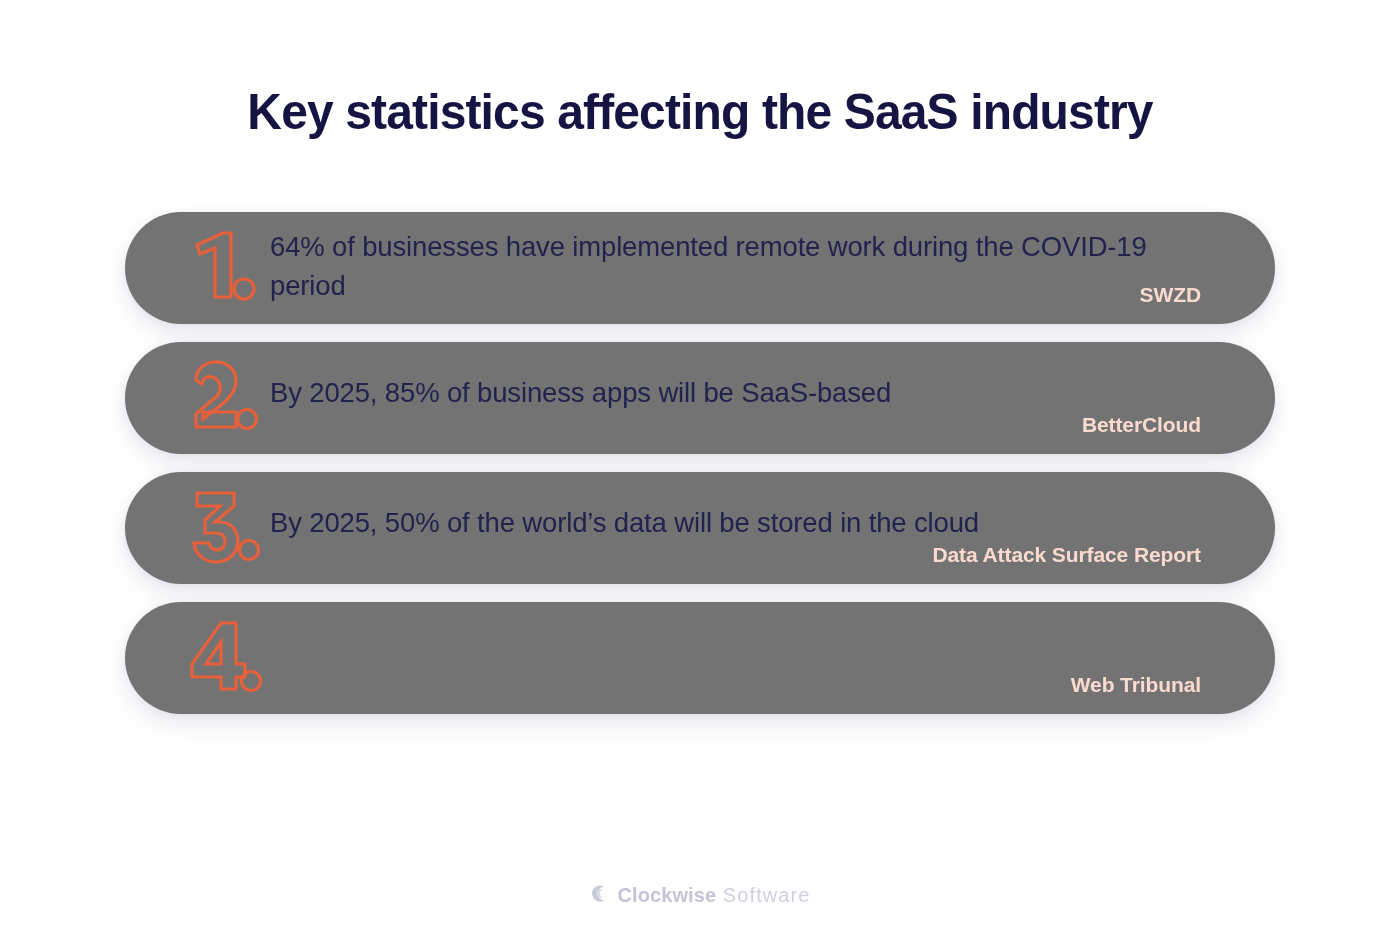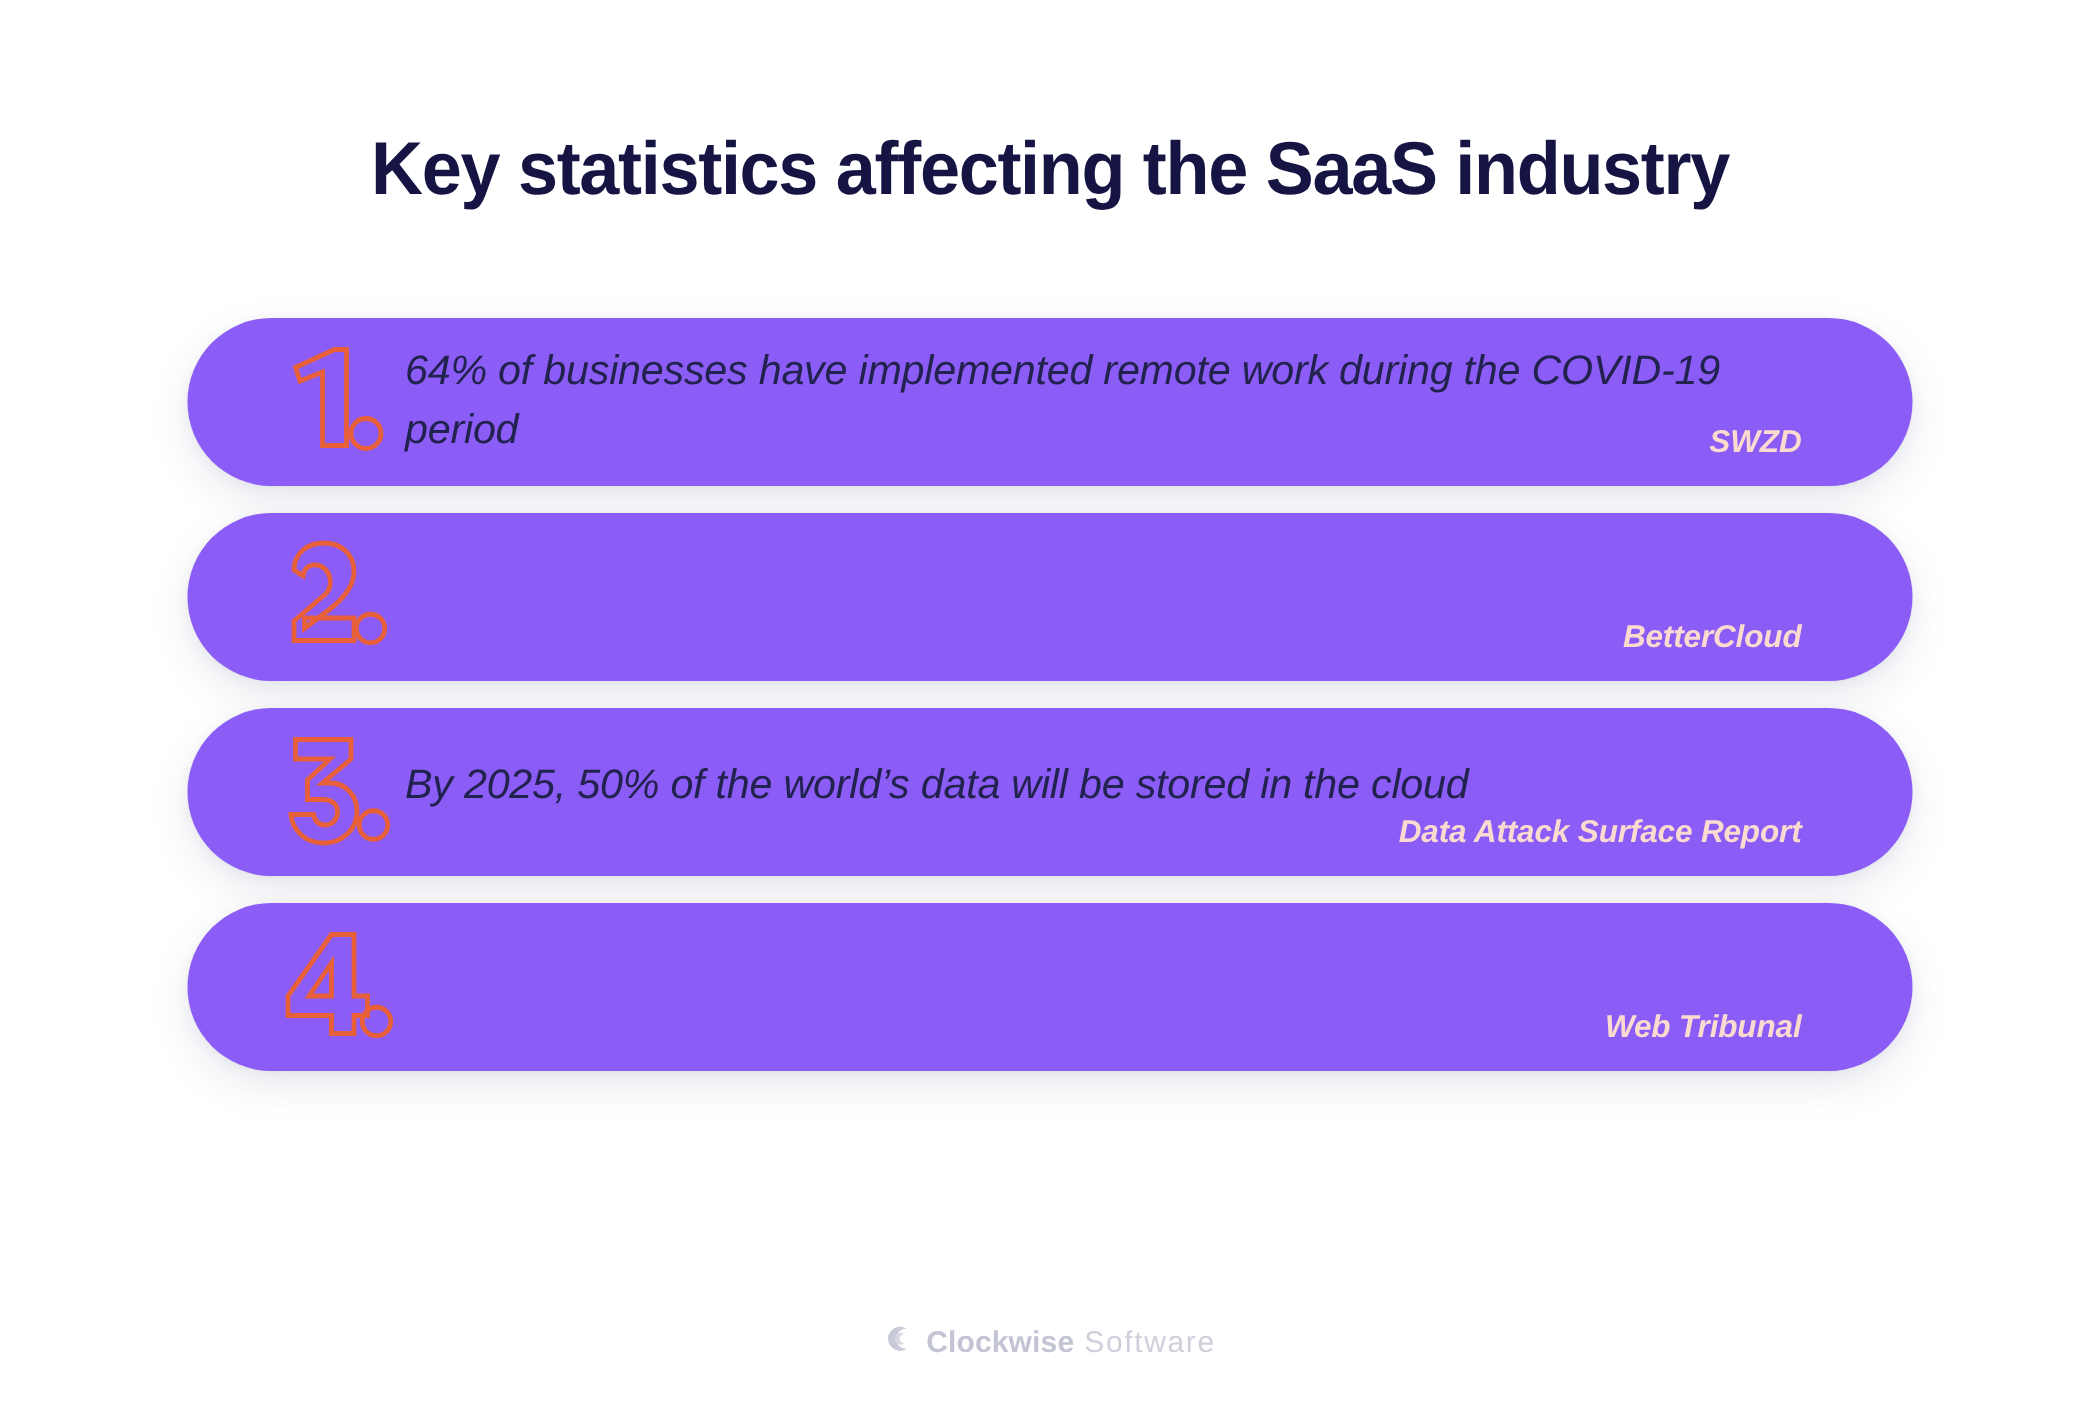--- a/index.html
+++ b/index.html
@@ -45,29 +45,28 @@
     top: 212px;
     left: 125px;
     width: 1150px;
   }
 
   .card {
     position: relative;
     width: 1150px;
     height: 112px;
     margin-bottom: 18px;
-    background: #8b5cf6;
+    background: #737373;
     border-radius: 56px;
     box-shadow:
       0 10px 26px rgba(92, 94, 140, 0.13),
       0 2px 8px rgba(92, 94, 140, 0.07),
       0 0 0 0.5px rgba(140, 143, 180, 0.05);
     display: flex;
     align-items: center;
-    font-style: italic;
   }
   .card:last-child { margin-bottom: 0; }
 
   
   .numeral {
     position: absolute;
     left: 62px;
     top: 50%;
     transform: translateY(-50%);
     width: 82px;
@@ -174,20 +173,23 @@
     </div>
 
     <div class="card single">
       <div class="numeral">
         <svg width="78" height="84" viewBox="0 0 78 84" aria-hidden="true">
           <path class="glyph" d="M9 24 C9 12 19 6 29 6 C40 6 49 13 49 25 C49 35 42 43 33 50
                                  L16 63 L16 56 L49 56 L49 71 L9 71 L9 58 L30 40
                                  C35 35 34 26 28 22 C22 19 16 21 15 28 Z"></path>
           <circle class="dot" cx="60" cy="63" r="9.5"></circle>
         </svg>
+      </div>
+      <div class="card-body">
+        <div class="stat-text">By 2025, 85% of business apps will be SaaS-based</div>
       </div>
       <div class="source">BetterCloud</div>
     </div>
 
     <div class="card single">
       <div class="numeral">
         <svg width="78" height="84" viewBox="0 0 78 84" aria-hidden="true">
           <path class="glyph" d="M10 7 L47 7 L47 20 L28 36 L33 36
                                  C44 36 51 45 51 55 C51 67 41 76 29 76
                                  C17 76 8 68 7 57 L22 57 C23 62 26 64 30 64

